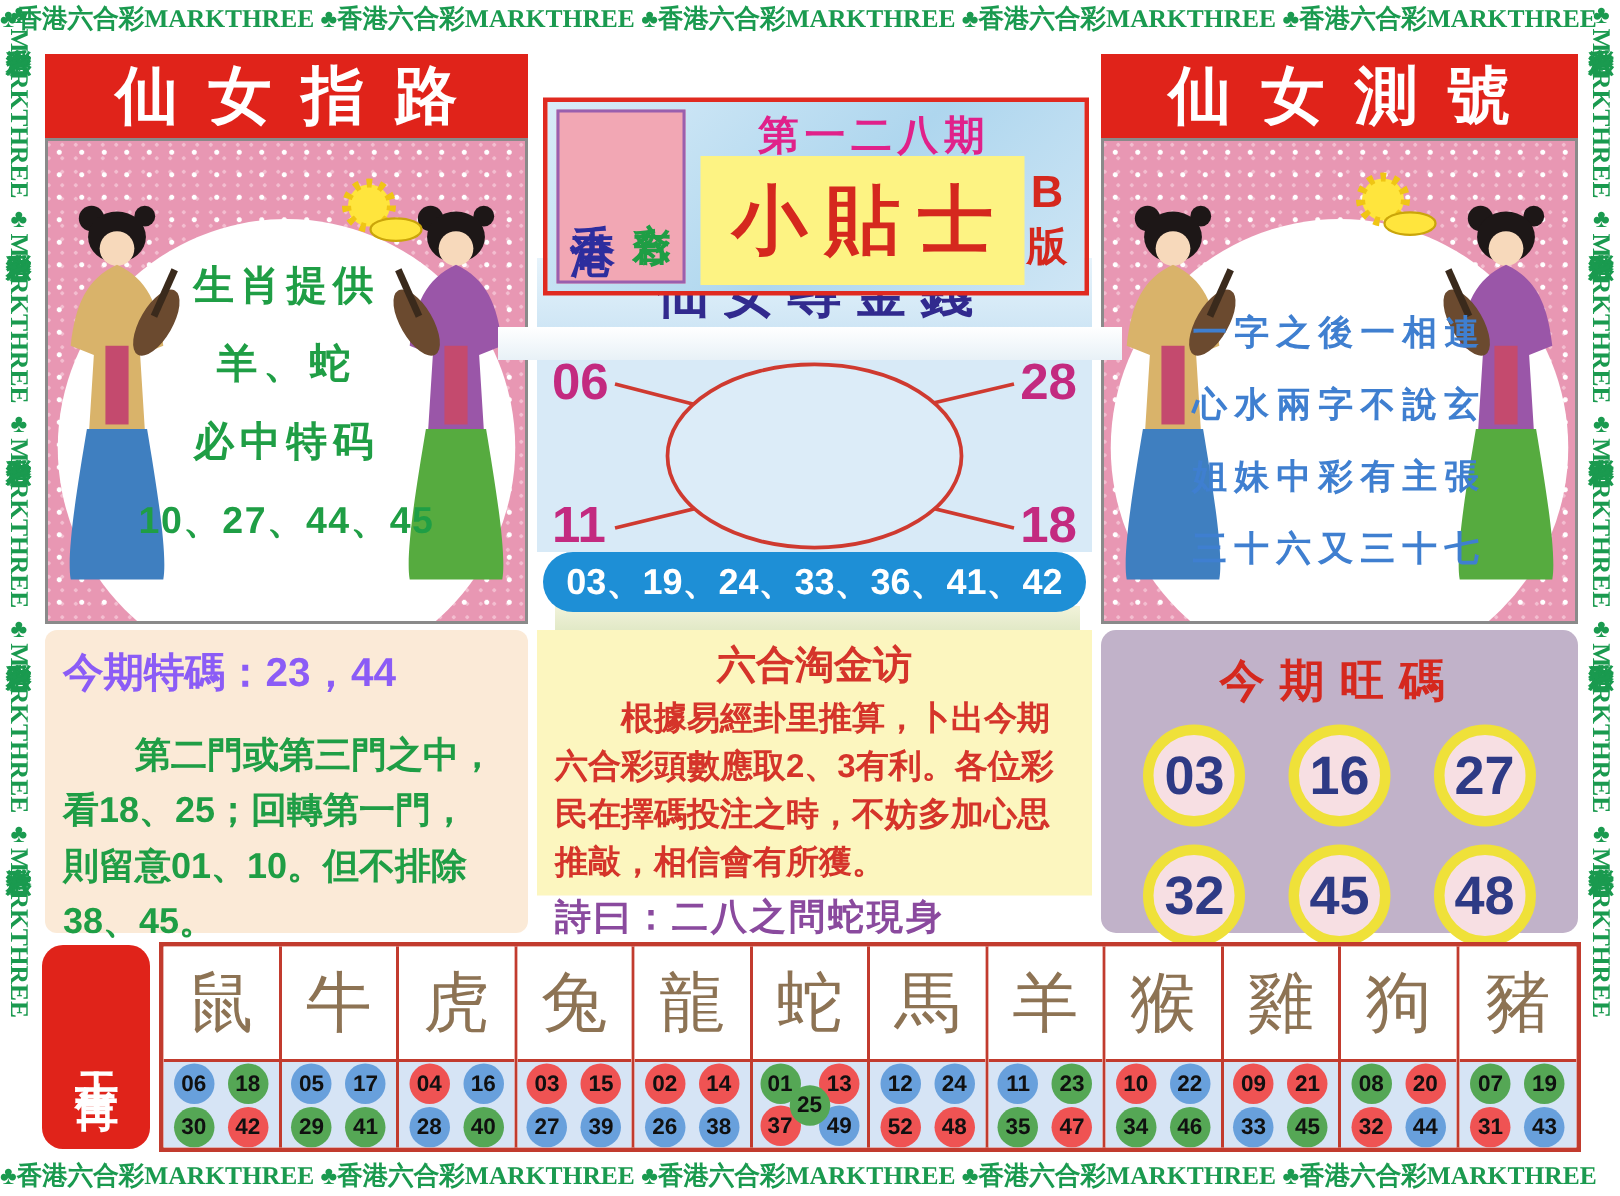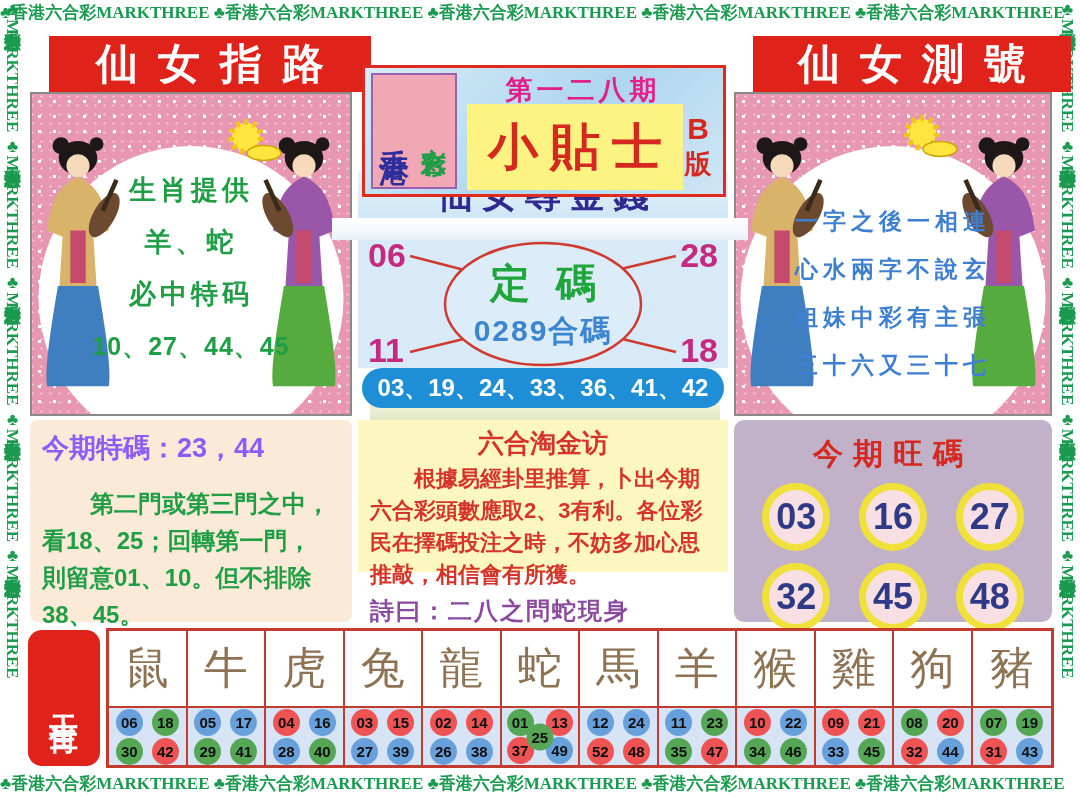--- a/index.html
+++ b/index.html
@@ -11,21 +11,21 @@
            font-weight:bold; font-size:17px; white-space:nowrap; overflow:hidden; }
   .b-top    { top:1px; left:0; right:0; height:23px; line-height:23px; }
   .b-bottom { bottom:2px; left:0; right:0; height:23px; line-height:23px; }
   .b-left, .b-right { top:0; bottom:0; width:23px; writing-mode:vertical-rl; text-orientation:mixed; line-height:23px; }
   .b-left  { left:1px; }
   .b-right { right:1px; }
 
   
   .banner { position:absolute; background:#e0231a; color:#ffffff; font-weight:bold;
             font-size:42px; display:flex; align-items:center; justify-content:center;
-            letter-spacing:20px; text-indent:20px;margin-left:19px; }
+            letter-spacing:20px; text-indent:20px; }
   .illus  { position:absolute; border:2px solid #8a8a8a; overflow:hidden;
             background-color:#e897b3;
             background-image: radial-gradient(#ffffff 16%, rgba(255,255,255,0) 17%),
                               radial-gradient(#f3bed0 20%, rgba(243,190,208,0) 21%);
             background-size: 15px 15px, 9px 9px;
             background-position: 0 0, 5px 7px; }
   .moon   { position:absolute; left:50%; transform:translateX(-50%); top:52px;
             width:305px; height:305px; border-radius:50%; background:#ffffff; z-index:1; }
   .sunbox { position:absolute; z-index:3; }
   .fairy  { position:absolute; bottom:2px; z-index:2; width:108px; height:292px; }
@@ -79,21 +79,21 @@
   .c-bl { left:10px; bottom:-2px; } .c-br { right:10px; bottom:-2px; }
   .ovaltext { position:absolute; left:50%; top:50%; transform:translate(-50%,-50%);
               text-align:center; z-index:2; width:220px; }
   .ovaltext .ot1 { color:#1ea53c; font-size:40px; font-weight:bold; letter-spacing:26px; text-indent:26px; }
   .ovaltext .ot2 { color:#3c85cf; font-size:30px; font-weight:bold; letter-spacing:2px; }
   .c-pill { position:absolute; left:362px; top:368px; width:362px; height:40px; background:#1e8fd6;
             border-radius:22px; color:#ffffff; font-size:24px; font-weight:bold;
             display:flex; align-items:center; justify-content:center; z-index:2;text-align:center; }
   .c-band2 { position:absolute; left:370px; top:404px; width:350px; height:20px;
              background:linear-gradient(180deg,#f2f3da,#dde6c2); }
-  .article { position:absolute; left:358px; top:420px; width:370px; height:152px;
+  .article { position:absolute; left:358px; top:420px; width:370px; height:177px;
              background:#fcf6bf; padding:6px 12px 0 12px; }
   .art-title { text-align:center; color:#d5342a; font-size:26px; font-weight:bold; margin-bottom:2px; }
   .art-body  { color:#d5342a; font-size:22px; font-weight:bold; line-height:32px; text-indent:2em; }
   .art-poem  { color:#8a4a9e; font-size:24px; font-weight:bold; margin-top:4px; letter-spacing:2px; }
 
   
   .rp-banner { left:734px; top:36px; width:318px; height:56px; }
   .rp-illus  { left:734px; top:92px; width:318px; height:324px; }
   .rp-poem { position:absolute; z-index:3; left:0; right:0; top:112px; text-align:center; }
   .rp-poem div { color:#3f7fd0; font-size:23px; font-weight:bold; letter-spacing:5px; margin-bottom:17px; }
@@ -223,24 +223,20 @@
     <line x1="52" y1="16" x2="122" y2="34" stroke="#cf3a30" stroke-width="2.5"></line>
     <line x1="318" y1="16" x2="250" y2="32" stroke="#cf3a30" stroke-width="2.5"></line>
     <line x1="52" y1="112" x2="118" y2="96" stroke="#cf3a30" stroke-width="2.5"></line>
     <line x1="318" y1="112" x2="252" y2="96" stroke="#cf3a30" stroke-width="2.5"></line>
     <ellipse cx="185" cy="64" rx="98" ry="61" fill="#dcecf8" stroke="#cf3a30" stroke-width="2.5"></ellipse>
   </svg>
   <span class="corner c-tl">06</span>
   <span class="corner c-tr">28</span>
   <span class="corner c-bl">11</span>
   <span class="corner c-br">18</span>
-  <div class="ovaltext">
-    <div class="ot1">定碼</div>
-    <div class="ot2">0289合碼</div>
-  </div>
 </div>
 
 <div class="c-pill">03、19、24、33、36、41、42</div>
 <div class="c-band2"></div>
 
 <div class="article">
   <div class="art-title">六合淘金访</div>
   <div class="art-body">根據易經卦里推算，卜出今期六合彩頭數應取2、3有利。各位彩民在擇碼投注之時，不妨多加心思推敲，相信會有所獲。</div>
   <div class="art-poem">詩曰：二八之問蛇現身</div>
 </div>

